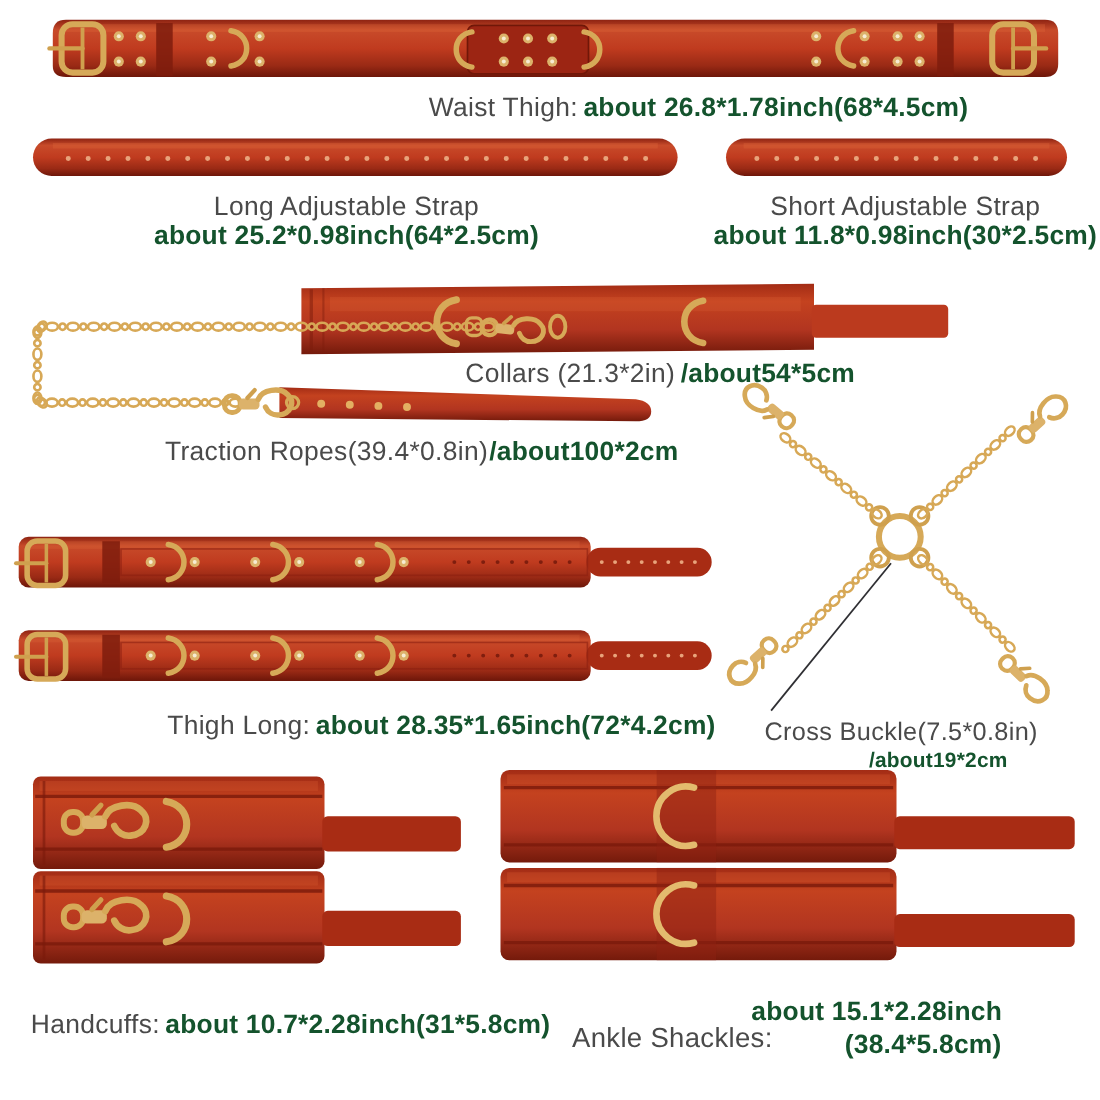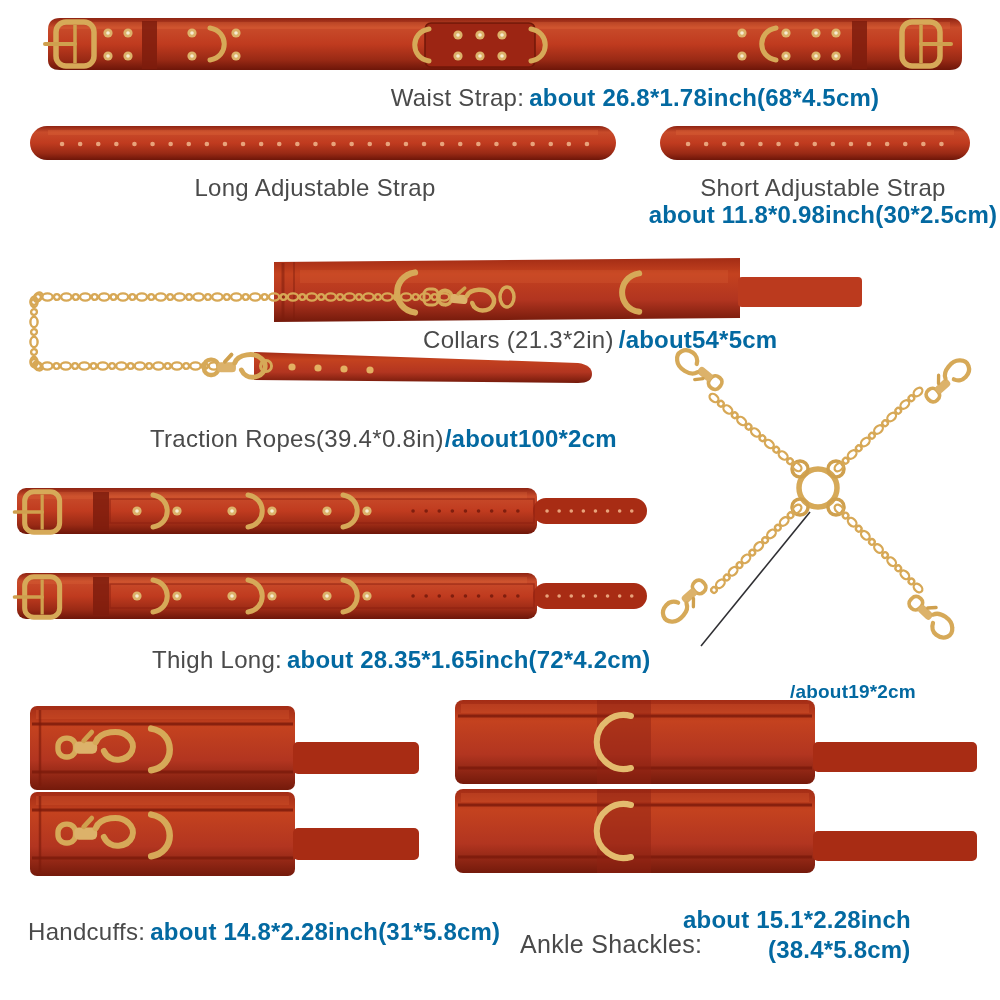--- a/index.html
+++ b/index.html
@@ -1,21 +1,21 @@
 <!DOCTYPE html>
 <html><head>
 <meta charset="utf-8">
 <style>
   html,body{margin:0;padding:0;background:#fff;}
   #stage{position:relative;width:1000px;height:1000px;background:#fff;overflow:hidden;
          font-family:"Liberation Sans",sans-serif;}
   #art{position:absolute;left:0;top:0;}
   .lbl{position:absolute;font-size:24px;color:#4a4a4a;white-space:nowrap;letter-spacing:.3px;}
   .lt{color:#4a4a4a;margin-right:5px;}
-  .bd{font-weight:700;color:#0369a1;letter-spacing:.2px;}
+  .bd{font-weight:700;color:#14532d;letter-spacing:.2px;}
   .ctr{text-align:center;}
 </style>
 </head>
 <body>
 
 <div id="stage">
 
 <svg id="art" width="1000" height="1000" viewBox="0 0 1000 1000">
   <defs>
     <linearGradient id="redV" x1="0" y1="0" x2="0" y2="1">
@@ -313,43 +313,45 @@
   <use href="#thighcuff" transform="translate(15,571)"></use>
 
   <use href="#handcuff" transform="translate(0,706)"></use>
   <use href="#handcuff" transform="translate(0,792)"></use>
 
   <use href="#anklecuff" transform="translate(455,700)"></use>
   <use href="#anklecuff" transform="translate(455,789)"></use>
 </svg>
 
   <div class="lbl ctr" style="left:270px;top:84px;width:730px;">
-    <span class="lt">Waist Strap:</span><span class="bd">about 26.8*1.78inch(68*4.5cm)</span>
+    <span class="lt">Waist Thigh:</span><span class="bd">about 26.8*1.78inch(68*4.5cm)</span>
   </div>
 
   <div class="lbl ctr lt" style="left:115px;top:174px;width:400px;">Long Adjustable Strap</div>
+  <div class="lbl ctr bd" style="left:115px;top:201px;width:400px;">about 25.2*0.98inch(64*2.5cm)</div>
 
   <div class="lbl ctr lt" style="left:623px;top:174px;width:400px;">Short Adjustable Strap</div>
   <div class="lbl ctr bd" style="left:623px;top:201px;width:400px;">about 11.8*0.98inch(30*2.5cm)</div>
 
   <div class="lbl" style="left:423px;top:326px;">
     <span class="lt">Collars (21.3*2in)</span><span class="bd">/about54*5cm</span>
   </div>
 
-  <div class="lbl" style="left:150px;top:397px;margin-top:28px;">
+  <div class="lbl" style="left:150px;top:397px;">
     <span class="lt" style="margin-right:1px;">Traction Ropes(39.4*0.8in)</span><span class="bd">/about100*2cm</span>
   </div>
 
+  <div class="lbl lt" style="left:695px;top:652px;font-size:23px;">Cross Buckle(7.5*0.8in)</div>
   <div class="lbl bd" style="left:790px;top:681px;font-size:19px;">/about19*2cm</div>
 
   <div class="lbl" style="left:152px;top:646px;">
     <span class="lt">Thigh Long:</span><span class="bd">about 28.35*1.65inch(72*4.2cm)</span>
   </div>
 
   <div class="lbl" style="left:28px;top:918px;">
-    <span class="lt">Handcuffs:</span><span class="bd">about 14.8*2.28inch(31*5.8cm)</span>
+    <span class="lt">Handcuffs:</span><span class="bd">about 10.7*2.28inch(31*5.8cm)</span>
   </div>
 
   <div class="lbl lt" style="left:520px;top:930px;font-size:25px;">Ankle Shackles:</div>
   <div class="lbl bd" style="left:683px;top:906px;">about 15.1*2.28inch</div>
   <div class="lbl bd" style="left:768px;top:936px;">(38.4*5.8cm)</div>
 
 </div>
 
 </body></html>

